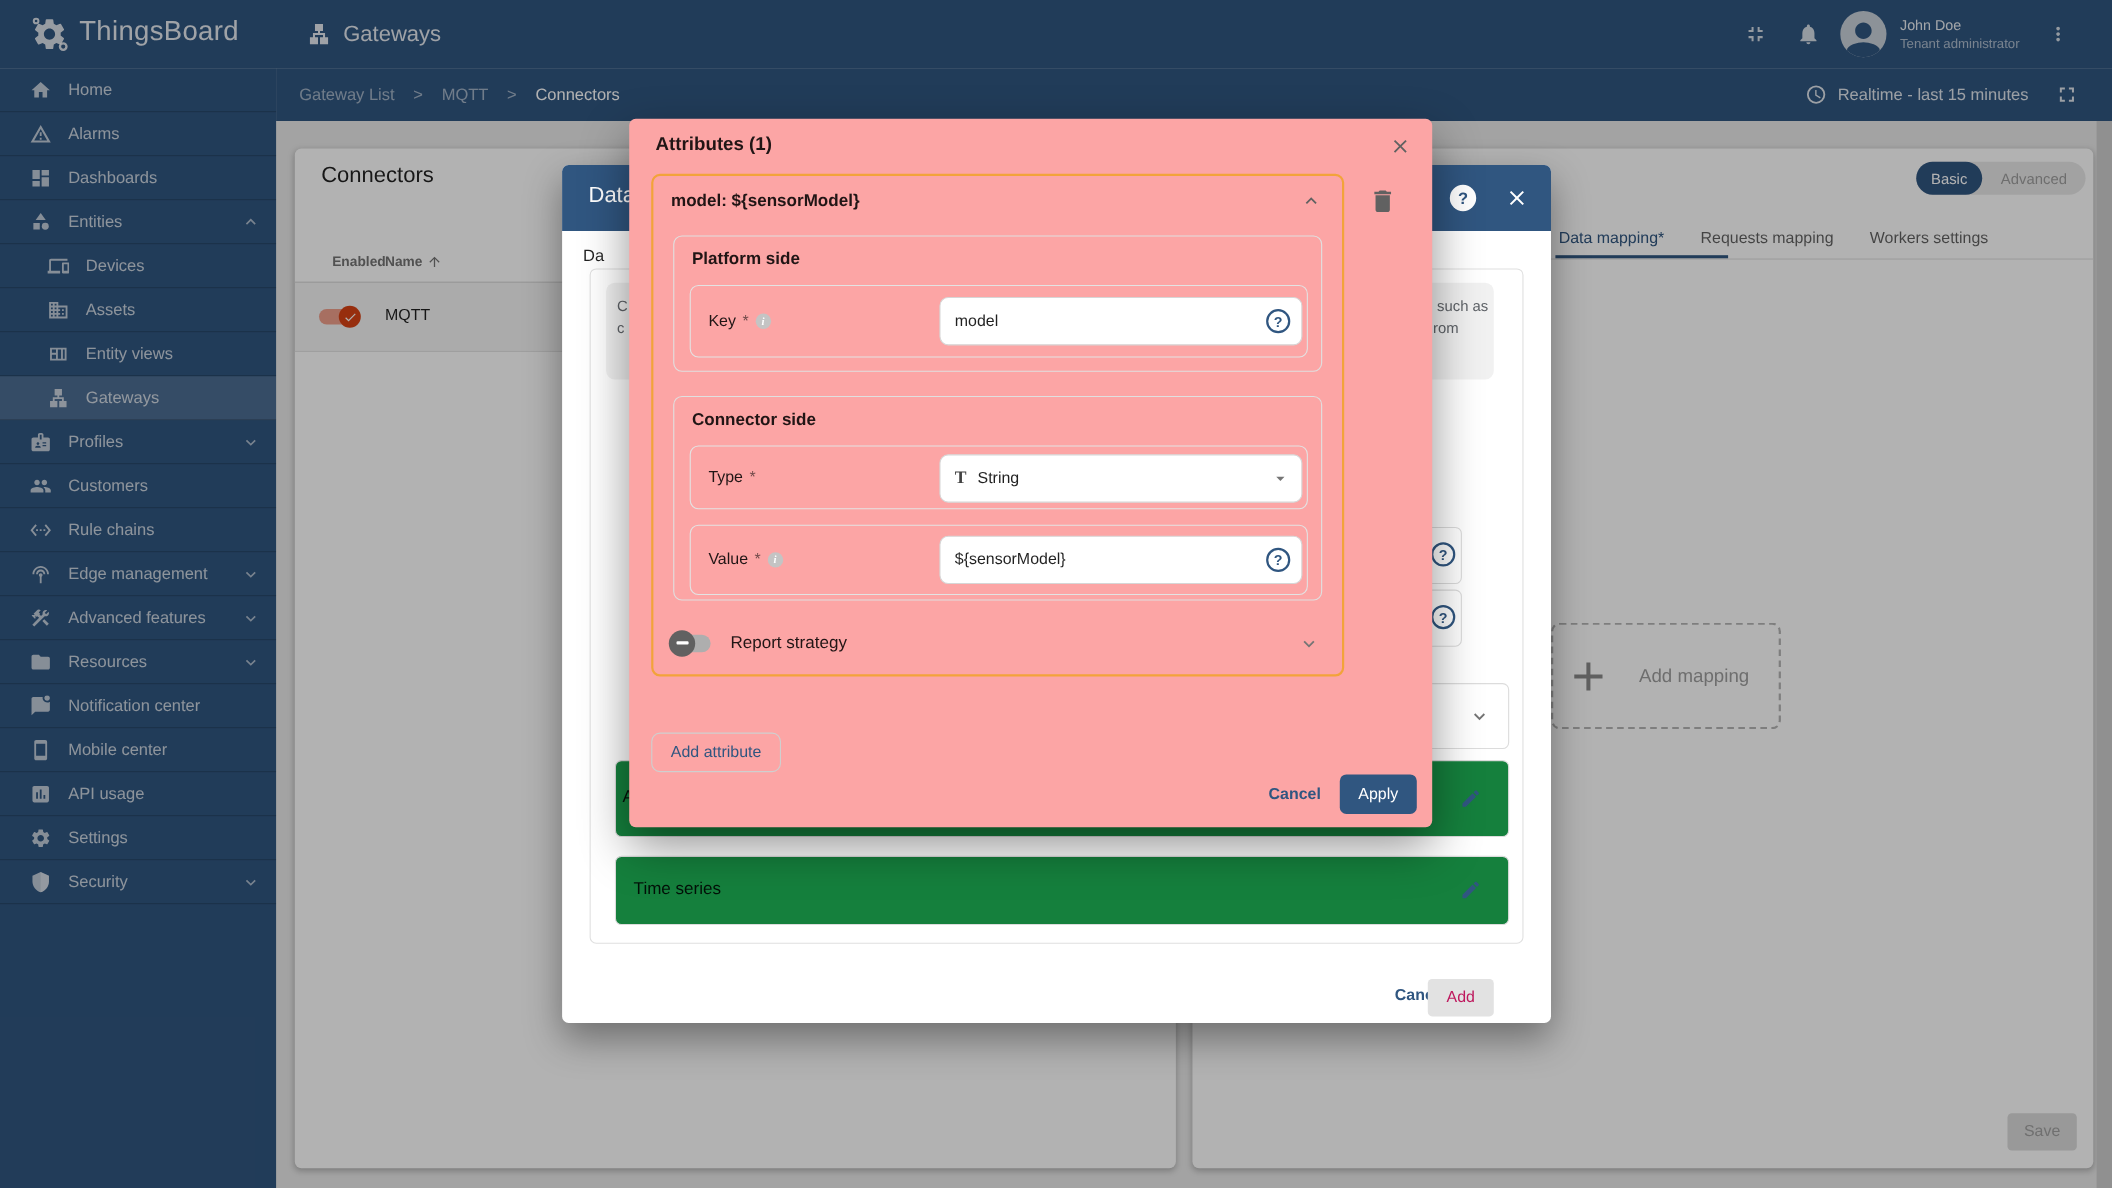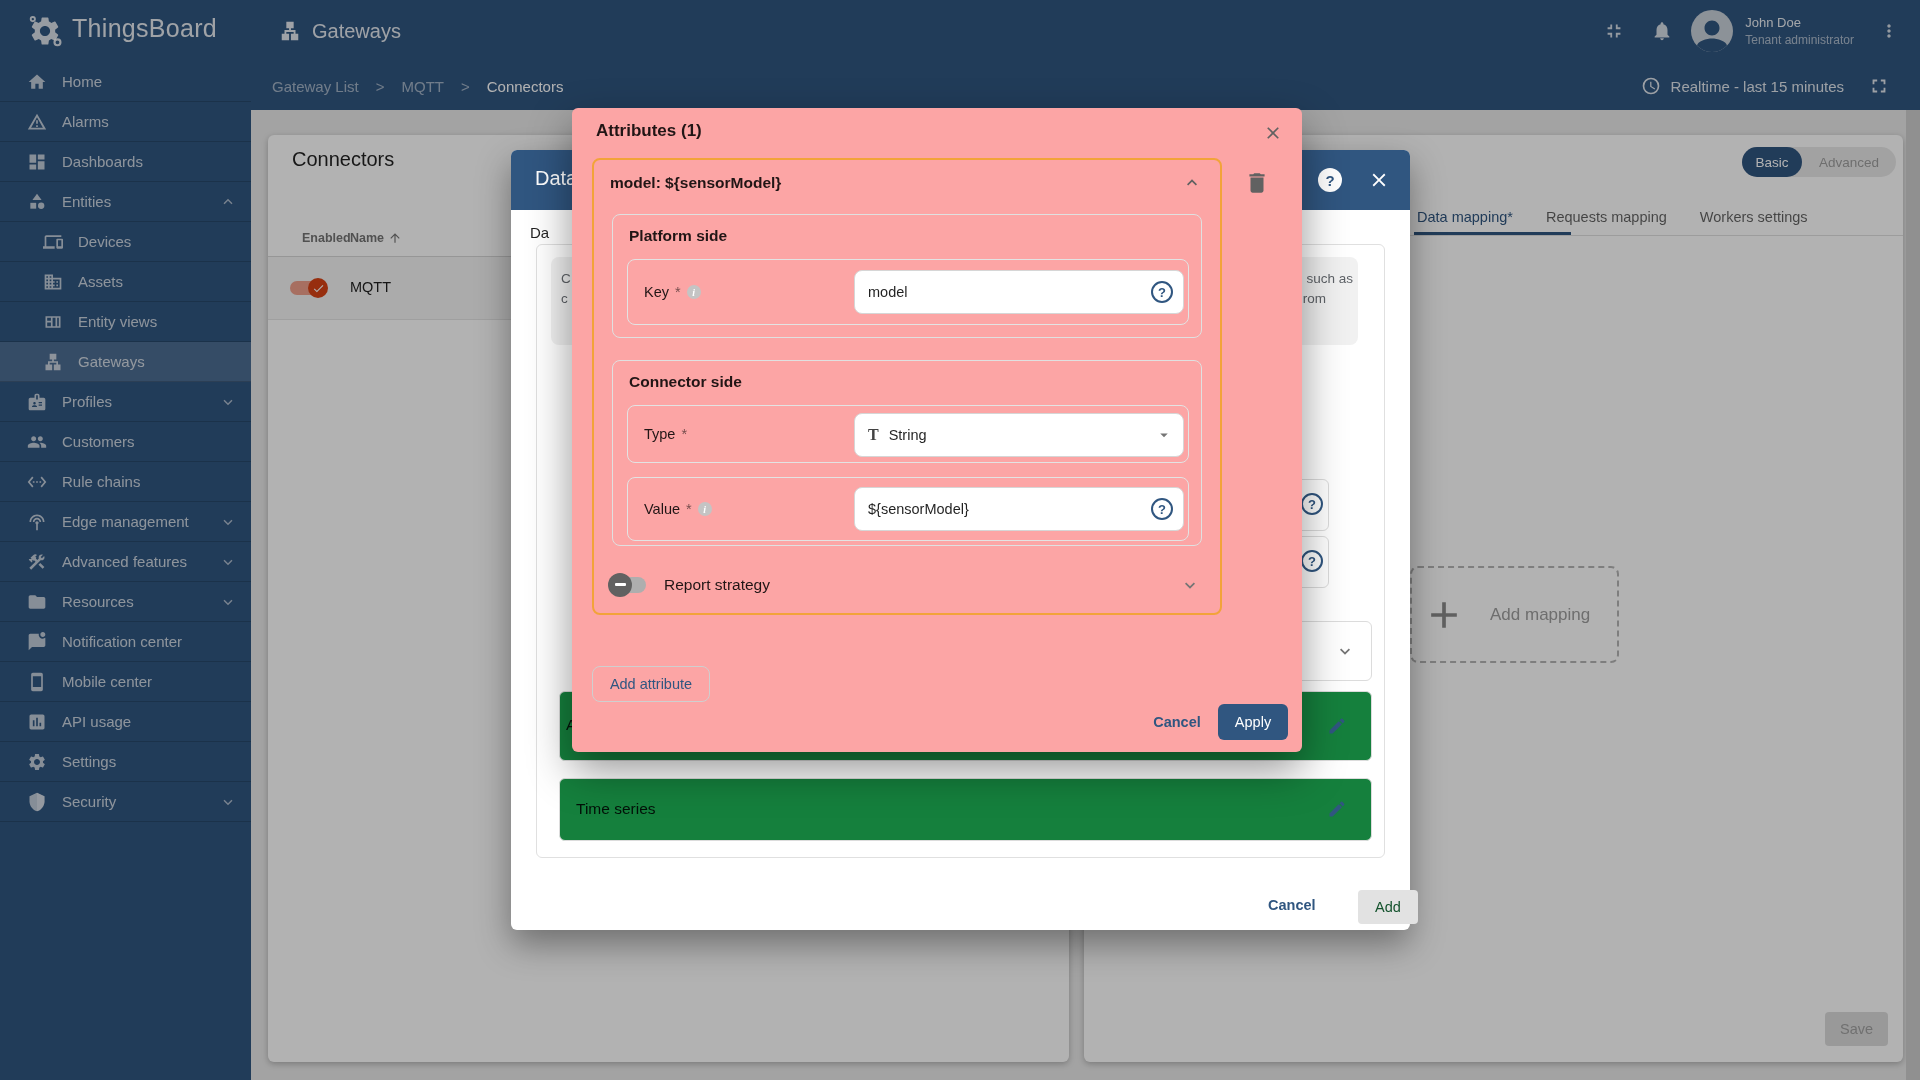--- a/index.html
+++ b/index.html
@@ -6,21 +6,21 @@
   .screen{position:relative;width:1920px;height:1080px;overflow:hidden;background:#eaeaea;
           font-family:"Liberation Sans",sans-serif;color:rgba(0,0,0,.87);}
   svg{display:block;}
   .ic{fill:currentColor;}
 
   
   .topbar{position:absolute;left:0;top:0;width:1920px;height:62px;background:#305680;display:flex;align-items:center;z-index:1;}
   .logo{display:flex;gap:10px;padding-left:28px;width:215px;color:rgba(255,255,255,.82);}
   .logo-text{font-size:25px;letter-spacing:.3px;color:rgba(255,255,255,.88);}
   .page-title{display:flex;align-items:center;gap:11px;margin-left:36px;font-size:20px;color:rgba(255,255,255,.87);}
-  .top-right{margin-left:auto;display:flex;align-items:center;gap:10px;padding-right:12px;color:rgba(255,255,255,.8);}
+  .top-right{margin-left:auto;display:flex;align-items:center;gap:10px;padding-right:30px;color:rgba(255,255,255,.8);}
   .tr-btn{width:38px;height:38px;display:flex;align-items:center;justify-content:center;}
   .avatar{width:42px;height:42px;border-radius:50%;background:#c9d2da;color:#305680;display:flex;align-items:flex-end;justify-content:center;overflow:hidden;}
   .user-block{display:flex;flex-direction:column;margin-left:2px;margin-right:6px;}
   .user-name{font-size:13px;color:rgba(255,255,255,.9);}
   .user-role{font-size:12px;color:rgba(255,255,255,.6);margin-top:3px;}
   .subbar{position:absolute;left:251px;top:62px;width:1669px;height:48px;background:#305680;display:flex;align-items:center;z-index:1;}
   .crumbs{display:flex;align-items:center;gap:17px;margin-left:21px;font-size:15px;color:rgba(255,255,255,.55);}
   .crumb-current{color:#ffffff;font-weight:500;}
   .timewindow{margin-left:auto;display:flex;align-items:center;gap:10px;padding-right:30px;color:rgba(255,255,255,.85);font-size:15px;}
   .sidebar{position:absolute;left:0;top:62px;width:251px;height:1018px;background:#305680;z-index:1;}
@@ -72,21 +72,21 @@
   .md-container{position:absolute;left:25px;top:94px;width:849px;height:614px;border:1px solid #e0e0e0;border-radius:6px;box-sizing:border-box;}
   .md-hint{position:absolute;left:14px;top:12px;width:807px;height:88px;background:#f1f1f1;border-radius:8px;font-size:13.5px;color:#5f6368;}
   .md-field{position:absolute;left:184px;width:606px;height:50px;border:1px solid #dcdcdc;border-radius:6px;background:#fff;}
   .help-circle{width:22px;height:22px;border:2px solid #305680;border-radius:50%;color:#305680;font-weight:700;font-size:13px;
                display:flex;align-items:center;justify-content:center;box-sizing:border-box;background:#fff;}
   .md-collapse{position:absolute;left:36px;top:376px;width:797px;height:58px;border:1px solid #dcdcdc;border-radius:6px;background:#fff;}
   .md-row{position:absolute;left:22px;width:811px;border:1px solid #dcdcdc;border-radius:6px;background:#15803d;font-size:15.5px;}
   .pencil{width:20px;height:20px;color:#305680;}
   .chev-g{width:20px;height:20px;color:#757575;}
   .md-cancel{position:absolute;left:757px;top:747px;font-size:14.5px;font-weight:600;color:#305680;}
-  .md-add{position:absolute;left:847px;top:740px;width:60px;height:34px;background:#e2e2e2;border-radius:4px;color:#14532d;
+  .md-add{position:absolute;left:787px;top:740px;width:60px;height:34px;background:#e2e2e2;border-radius:4px;color:#be185d;
           font-size:14.5px;font-weight:500;display:flex;align-items:center;justify-content:center;}
 
   
   #attr-modal{position:absolute;left:572px;top:108px;width:730px;height:644px;background:#fca5a5;border-radius:6px;
               box-shadow:0 18px 44px rgba(0,0,0,.42);z-index:7;}
   .am-title{position:absolute;left:24px;top:13px;font-size:17px;font-weight:600;}
   .am-close{position:absolute;right:19px;top:15px;width:20px;height:20px;color:#616161;}
   .am-panel{position:absolute;left:20px;top:50px;width:626px;height:453px;border:2px solid #f2a33a;border-radius:8px;box-sizing:content-box;}
   .am-panel-title{position:absolute;left:16px;top:14px;font-size:15.5px;font-weight:600;}
   .am-panel-chev{position:absolute;right:18px;top:13px;width:20px;height:20px;color:#616161;}

